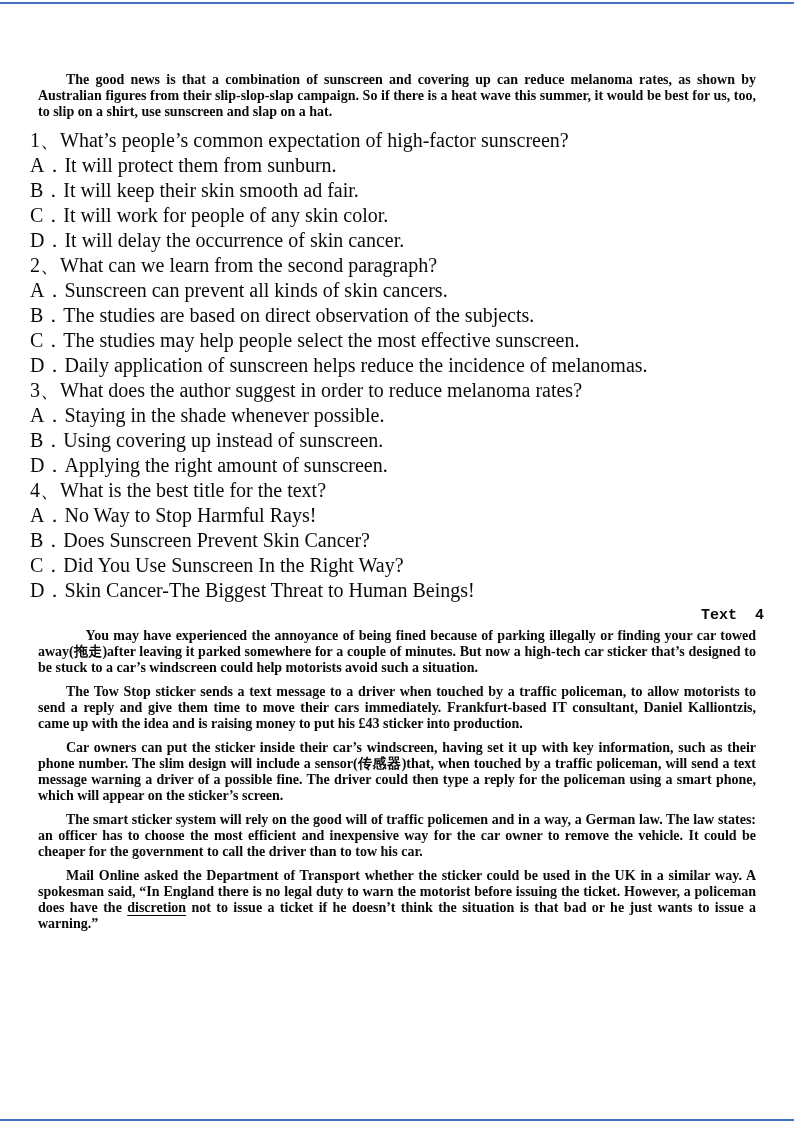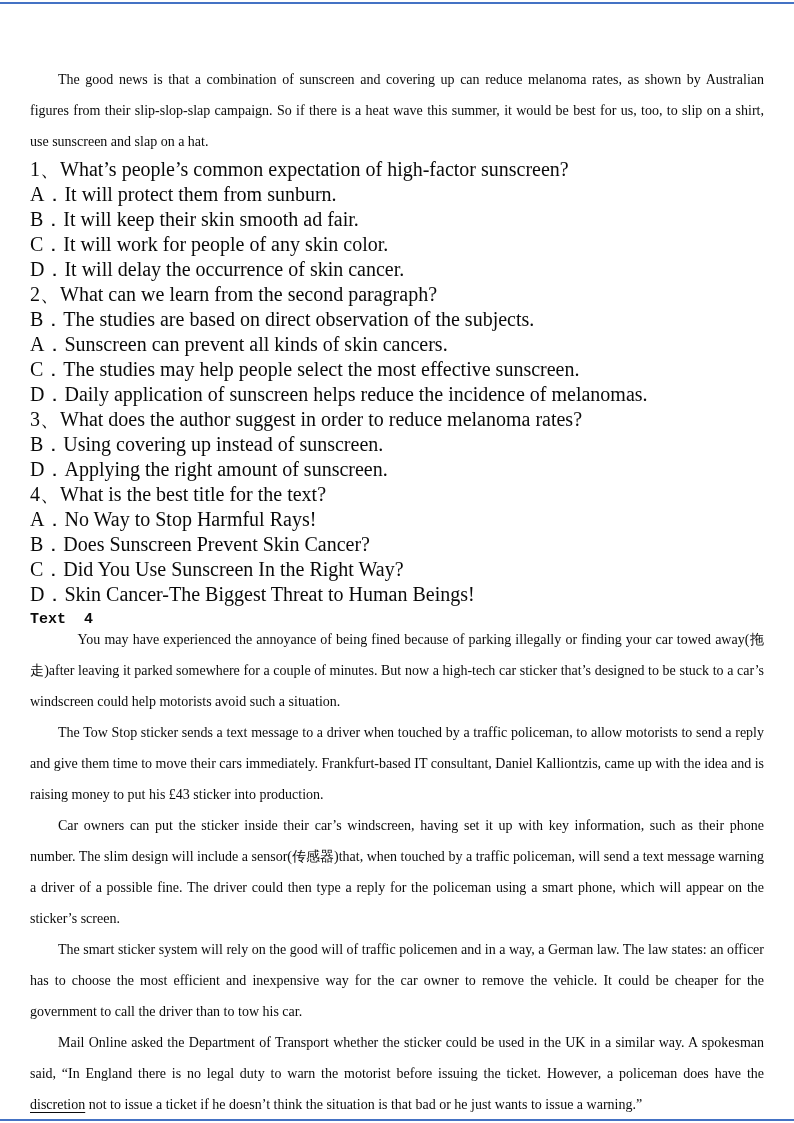--- a/index.html
+++ b/index.html
@@ -21,39 +21,40 @@
   }
   .edge-rule.top { top: 2px; }
   .edge-rule.bottom { top: 1119px; }
   .content {
     position: absolute;
     top: 64px;
     left: 30px;
     width: 734px;
   }
   .para {
-    margin: 0;
+    margin: 8px;
     font-size: 14px;
-    line-height: 31px;
+    line-height: 16px;
     text-align: justify;
     text-indent: 2em;
+    font-weight: bold;
   }
   .para.deep-indent { text-indent: 3.4em; }
   .qline {
     font-size: 20px;
     line-height: 25px;
     white-space: nowrap;
     overflow: hidden;
   }
   .section-heading {
     font-family: "Liberation Mono", monospace;
     font-weight: bold;
     font-size: 15px;
     line-height: 25px;
-    text-align: left;
+    text-align: right;
     white-space: pre;
     margin: 0 0 -8px 0;
   }
   .u {
     text-decoration: underline;
     text-underline-offset: 3px;
   }
 </style>
 </head>
 <body>
@@ -69,28 +70,29 @@
     <div>
       <div class="qline">1、What’s people’s common expectation of high-factor sunscreen?</div>
       <div class="qline">A．It will protect them from sunburn.</div>
       <div class="qline">B．It will keep their skin smooth ad fair.</div>
       <div class="qline">C．It will work for people of any skin color.</div>
       <div class="qline">D．It will delay the occurrence of skin cancer.</div>
     </div>
 
     <div>
       <div class="qline">2、What can we learn from the second paragraph?</div>
+      <div class="qline">A．Sunscreen can prevent all kinds of skin cancers.</div>
       <div class="qline">B．The studies are based on direct observation of the subjects.</div>
-      <div class="qline">A．Sunscreen can prevent all kinds of skin cancers.</div>
       <div class="qline">C．The studies may help people select the most effective sunscreen.</div>
       <div class="qline">D．Daily application of sunscreen helps reduce the incidence of melanomas.</div>
     </div>
 
     <div>
       <div class="qline">3、What does the author suggest in order to reduce melanoma rates?</div>
+      <div class="qline">A．Staying in the shade whenever possible.</div>
       <div class="qline">B．Using covering up instead of sunscreen.</div>
       <div class="qline">D．Applying the right amount of sunscreen.</div>
     </div>
 
     <div>
       <div class="qline">4、What is the best title for the text?</div>
       <div class="qline">A．No Way to Stop Harmful Rays!</div>
       <div class="qline">B．Does Sunscreen Prevent Skin Cancer?</div>
       <div class="qline">C．Did You Use Sunscreen In the Right Way?</div>
       <div class="qline">D．Skin Cancer-The Biggest Threat to Human Beings!</div>

